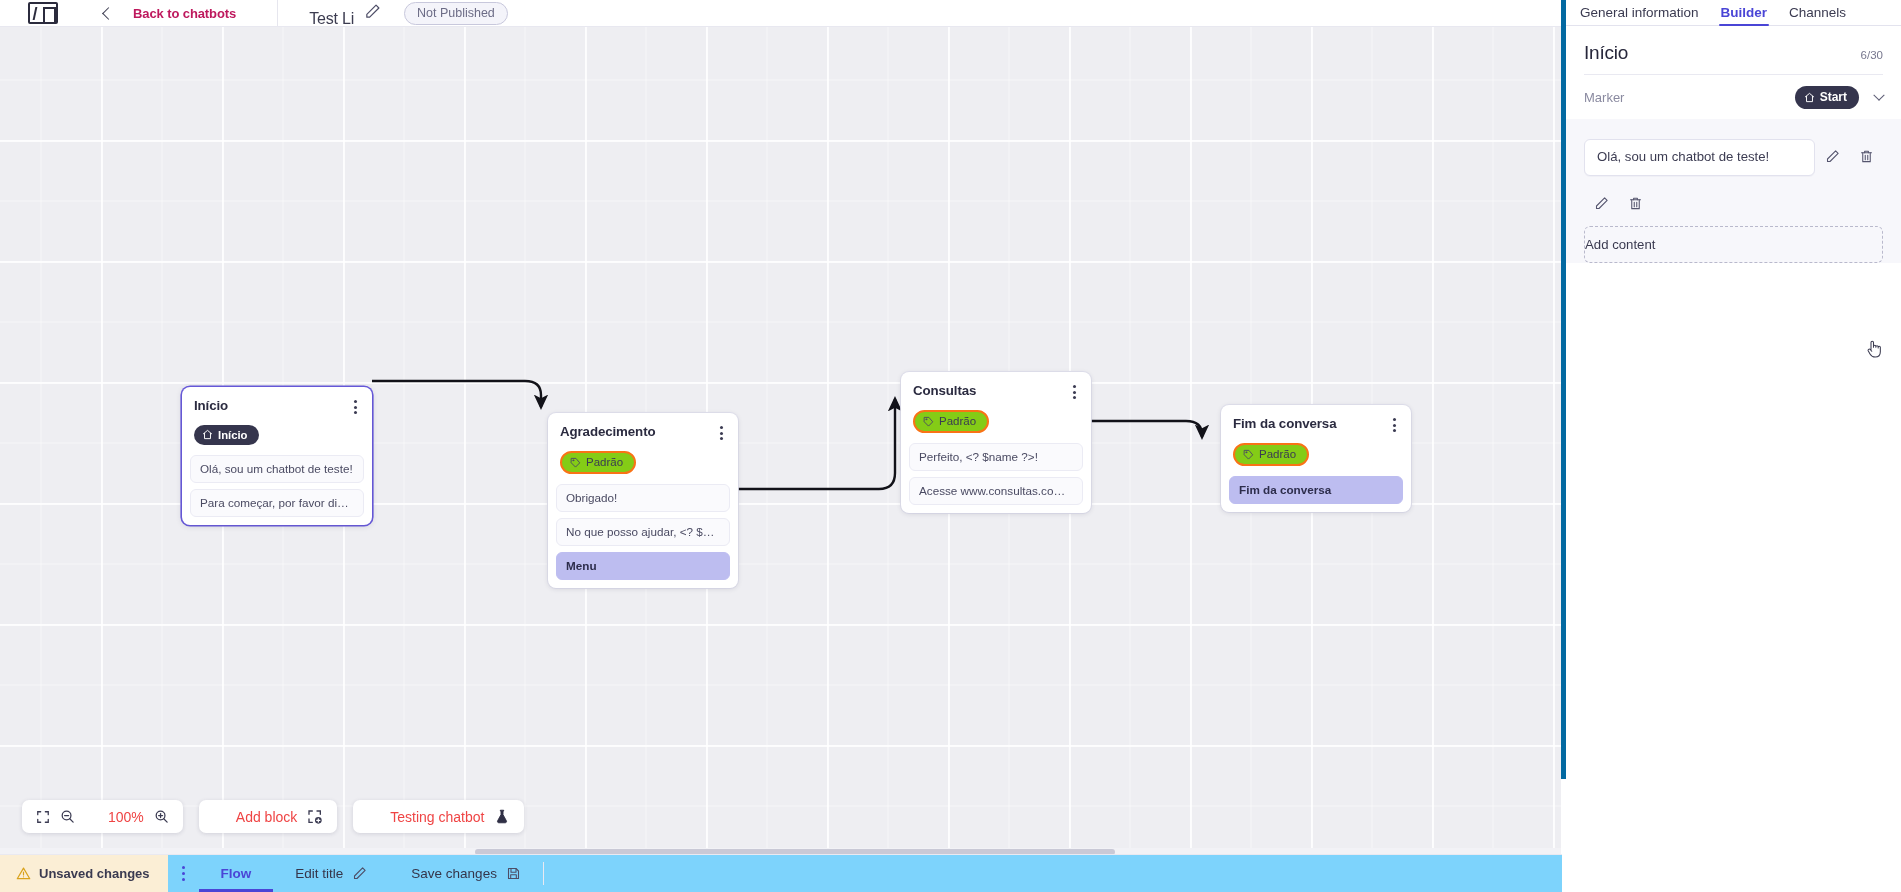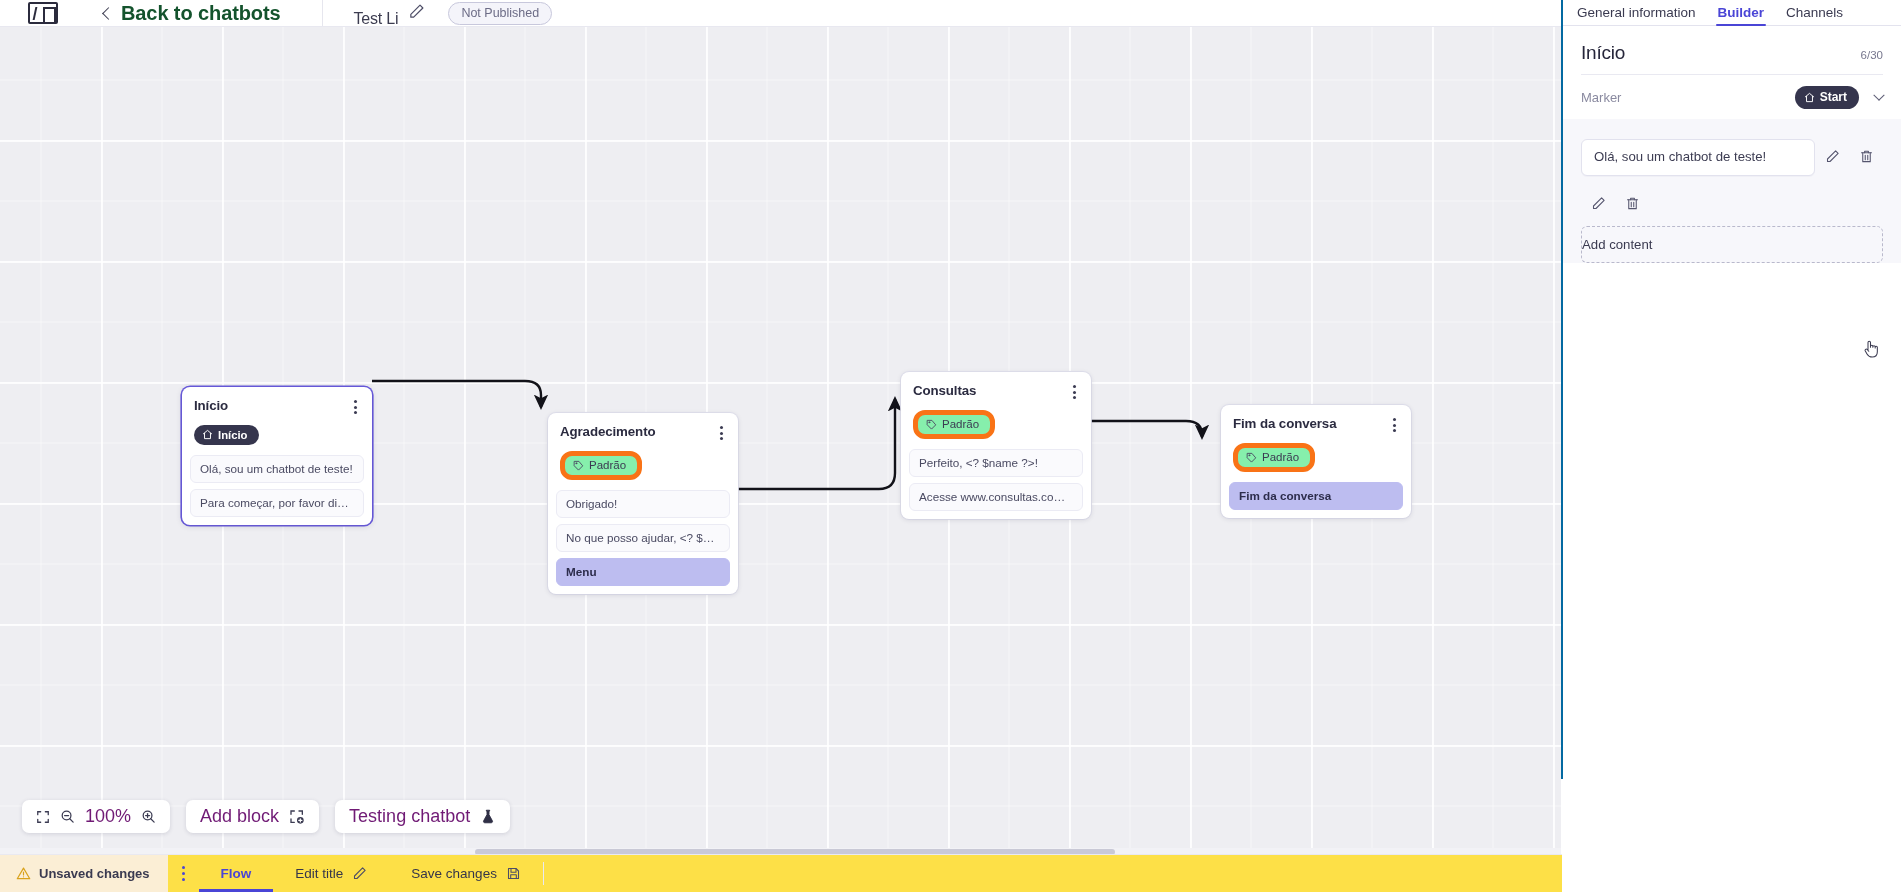--- a/index.html
+++ b/index.html
@@ -46,22 +46,23 @@
     margin-left: 46px; cursor: pointer;
   }
   .chev-left {
     width: 9px; height: 9px;
     border-left: 1.7px solid #3b3b4f;
     border-bottom: 1.7px solid #3b3b4f;
     transform: rotate(45deg);
     display: inline-block;
   }
   .back-text {
-    font-size: 20px; font-weight: bold; color: #14532d;
+    font-size: 13px; font-weight: bold; color: #be185d;
     letter-spacing: -0.1px;
+    margin-left: 12px;
   }
   .hdr-divider {
     width: 1px; height: 26px; background: #e6e6ee;
     margin-left: 41px;
   }
   .bot-title {
     font-size: 16px; color: #3c3c50;
     margin-left: 31px; letter-spacing: -0.2px; margin-top: 12px;
   }
   .pencil-ic { margin-left: 10px; cursor: pointer; }
@@ -77,21 +78,21 @@
   .topbar-rule {
     position: absolute; top: 26px; left: 0; width: 1562px;
     height: 1px; background: #e8e8f0; z-index: 30;
   }
 
   
   .rpanel {
     position: absolute; top: 0; right: 0;
     width: 340px; height: 779px;
     background: #ffffff;
-    border-left: 2px solid #0369a1;
+    border-left: 5px solid #0369a1;
     z-index: 40;
   }
   .rtabs {
     display: flex; align-items: flex-end; gap: 0;
     height: 26px; padding-left: 14px;
     border-bottom: 1px solid #e3e3ee;
   }
   .rtab {
     font-size: 13.5px; color: #3a3a50;
     padding: 0 0 5px 0; margin-right: 22px;
@@ -259,22 +260,22 @@
 
   .tag-start {
     display: inline-flex; align-items: center; gap: 5px;
     background: #35354d; color: #ffffff;
     border-radius: 12px; padding: 3.5px 11px 4.5px 8px;
     font-size: 11.3px; font-weight: bold;
     margin-top: 9px;
   }
   .tag-default {
     display: inline-flex; align-items: center; gap: 5px;
-    border: 5px solid #f97316; color: #3b3b52;
-    background: #86efac;
+    border: 2px solid #f97316; color: #3b3b52;
+    background: #84cc16;
     border-radius: 12px; padding: 3px 11px 4px 8px;
     font-size: 11.5px;
     margin-top: 9px;
   }
   .node-items { padding: 0 8px 8px; }
   .node-item {
     background: #fafafd;
     border: 1px solid #ebebf4;
     border-radius: 6px;
     padding: 6px 9px 7px;
@@ -292,40 +293,40 @@
   .canvas-toolbar {
     position: absolute; left: 22px; bottom: 24px;
     display: flex; gap: 16px; z-index: 10;
   }
   .tb-group {
     background: #ffffff; border-radius: 7px;
     box-shadow: 0 1px 4px rgba(35,35,70,0.14);
     height: 33px; display: flex; align-items: center;
     padding: 0 14px; gap: 10px;
   }
-  .tb-label { font-size: 18px; color: #701a75; }
+  .tb-label { font-size: 14px; color: #ef4444; margin-left: 23px; }
   .tb-ic { display: flex; align-items: center; cursor: pointer; }
 
   .hscroll {
     position: absolute; left: 0; bottom: 0;
     width: 1561px; height: 9px;
     background: #f2f2f6;
     z-index: 12;
   }
   .hscroll .thumb {
     position: absolute; left: 475px; top: 1px;
     width: 640px; height: 6px; border-radius: 3px;
     background: #c9c9d6;
   }
 
   
   .bottombar {
     position: absolute; left: 0; bottom: 0;
     width: 1562px; height: 38px;
-    background: #fde047;
+    background: #7dd3fc;
     border-top: 1px solid #e9e9f1;
     display: flex; align-items: stretch;
     z-index: 50;
   }
   .unsaved {
     background: #fbeed5;
     display: flex; align-items: center; gap: 8px;
     padding: 0 18px 0 16px;
     font-size: 13px; color: #3a3a50; font-weight: bold;
   }

